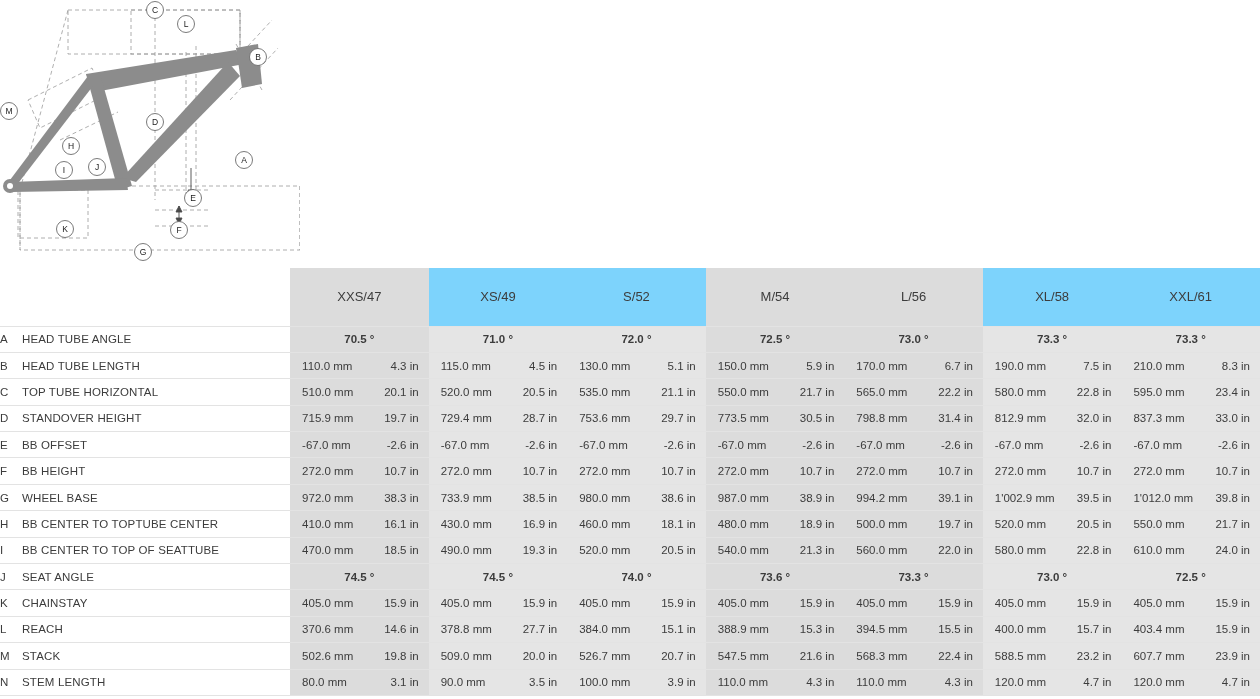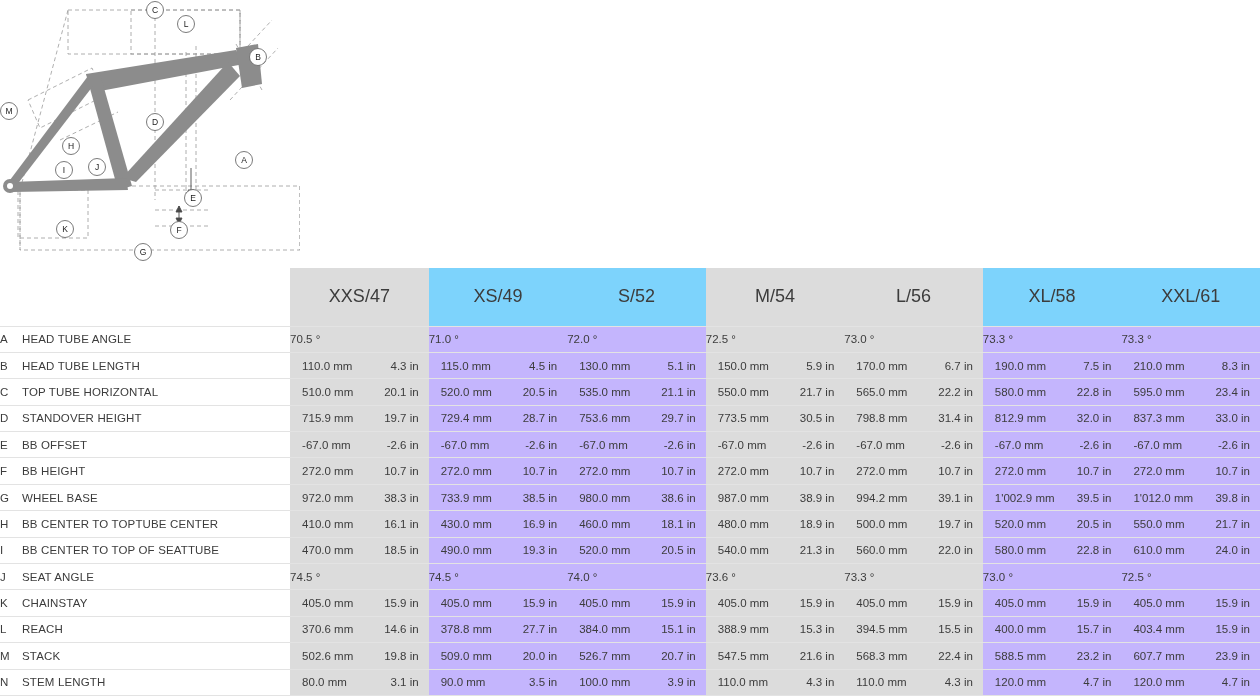--- a/index.html
+++ b/index.html
@@ -32,21 +32,21 @@
     top: 268px;
     width: 1260px;
     border-collapse: collapse;
     font-size: 11.5px;
   }
   #geo-table col.lbl   { width: 290px; }
   #geo-table col.sz    { width: 138.5px; }
 
   #geo-table thead th {
     height: 58px;
-    font-size: 18px;
+    font-size: 13px;
     font-weight: normal;
     color: #3c3c3c;
     text-align: center;
     vertical-align: middle;
     border: none;
   }
   #geo-table thead th.lbl-head { background: #ffffff; }
   #geo-table thead th.shade   { background: #dcdcdc; }
   #geo-table thead th.plain   { background: #7dd3fc; }
 
@@ -72,34 +72,35 @@
   }
   td.rowlabel .name {
     font-size: 11.5px;
     color: #3c3c3c;
     text-transform: uppercase;
     letter-spacing: 0.15px;
   }
 
   td.val { position: relative; }
   td.val.shade { background: #dcdcdc; }
-  td.val.plain { background: #c4b5fd; }
+  td.val.plain { background: #e5e5e5; }
 
   .cellwrap {
     display: flex;
     align-items: center;
     justify-content: space-between;
     padding: 0 10px 0 12px;
     height: 100%;
     font-size: 11.5px;
     color: #3c3c3c;
   }
   .cellwrap.single {
-    justify-content: flex-start;
+    justify-content: center;
     padding: 0;
+    font-weight: bold;
   }
   .cellwrap .metric { white-space: nowrap; }
   .cellwrap .imperial { white-space: nowrap; }
 </style>
 </head>
 <body>
 
 <div id="page">
 
   <div id="diagram">

